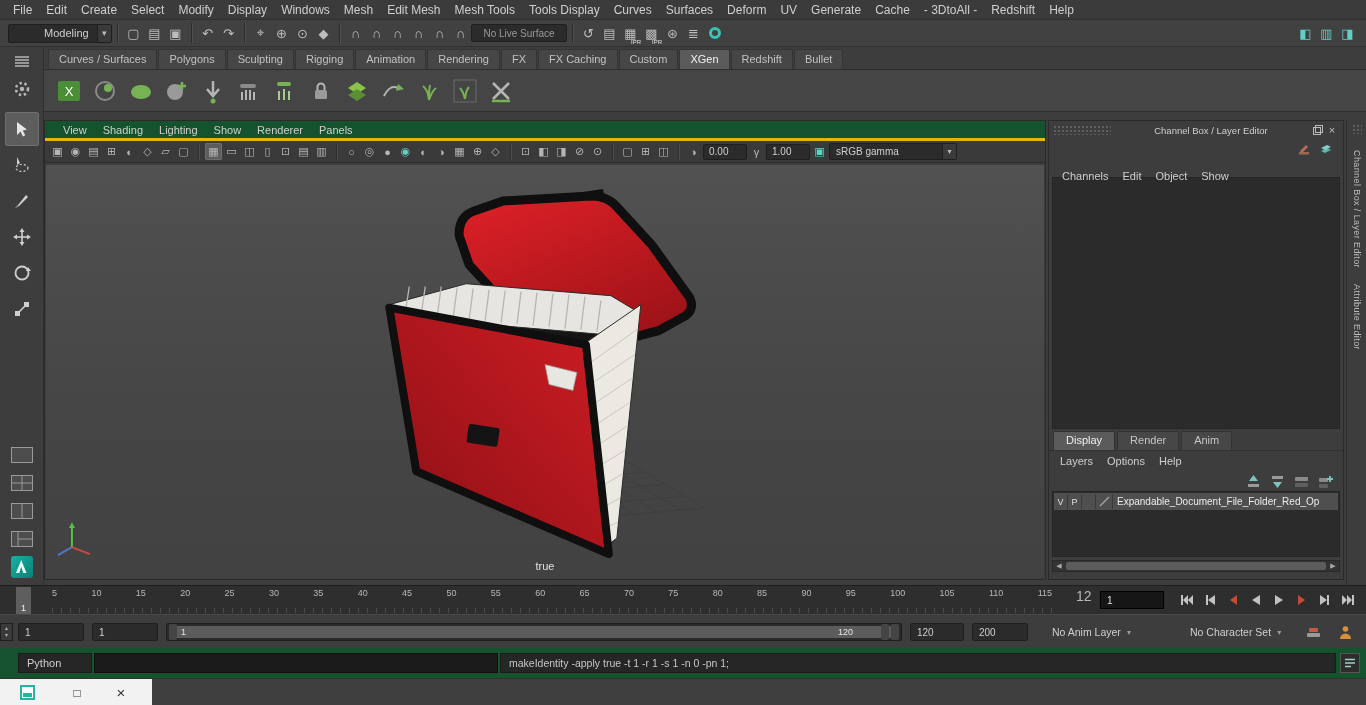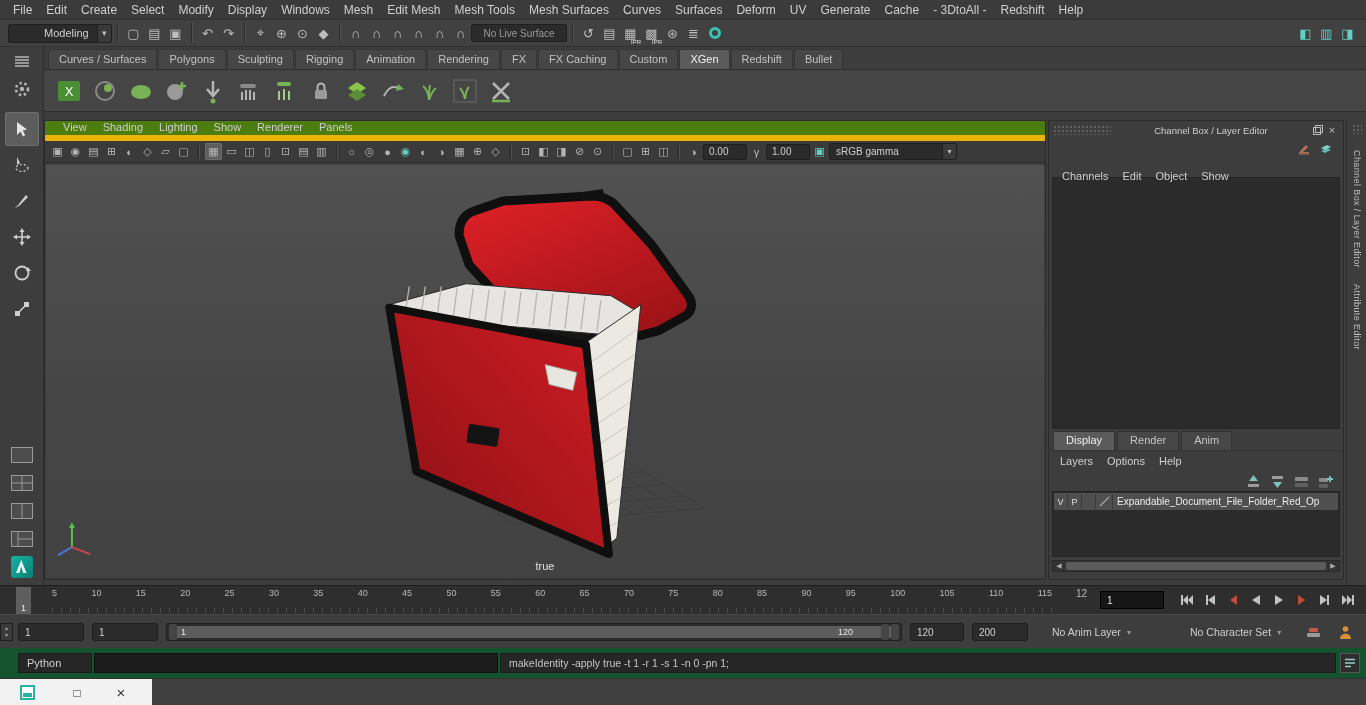--- a/index.html
+++ b/index.html
@@ -26,21 +26,21 @@
 .stab.active{background:#5b5b5b;color:#f2f2f2;}
 .shelficons{position:absolute;top:70px;left:44px;right:0;height:42px;background:#454545;display:flex;align-items:center;gap:3px;padding-left:8px;border-bottom:1px solid #2e2e2e;}
 .shic{width:33px;height:33px;display:flex;align-items:center;justify-content:center;flex:none;}
 
 .toolbox{position:absolute;top:47px;left:0;width:44px;height:538px;background:#3d3d3d;border-right:1px solid #2e2e2e;display:flex;flex-direction:column;align-items:center;}
 .tool{width:34px;height:34px;margin:1px 0;display:flex;align-items:center;justify-content:center;border-radius:3px;}
 .tool.active{background:#5d5d5d;box-shadow:inset 0 0 0 1px #707070;}
 .smallbtn{width:30px;height:24px;margin:2px 0;display:flex;align-items:center;justify-content:center;}
 
 .viewport{position:absolute;top:120px;left:44px;width:1002px;height:460px;background:#3d3d3d;border:1px solid #2b2b2b;}
-.vpmenu{height:20px;background:#4d7c0f;display:flex;padding-left:10px;border-bottom:6px solid #eab308;}
+.vpmenu{height:20px;background:#14532d;display:flex;align-items:center;padding-left:10px;border-bottom:3px solid #eab308;}
 .vpmenu .mi{padding:0 8px;font-size:11px;color:#cfcfcf;}
 .vptools{height:22px;background:#3a3a3a;display:flex;align-items:center;padding-left:4px;border-bottom:1px solid #2c2c2c;gap:1px;}
 .vic{width:17px;height:17px;font-size:11px;color:#b5b5b5;display:flex;align-items:center;justify-content:center;border-radius:2px;flex:none;}
 .vic.active{background:#5d5d5d;box-shadow:inset 0 0 0 1px #6e6e6e;}
 .vic.teal{color:#5fd0c5;}
 .vfield{background:#2b2b2b;border:1px solid #1f1f1f;color:#cfcfcf;font-size:10px;display:flex;align-items:center;padding:0 5px;height:16px;width:44px;border-radius:2px;flex:none;}
 .vselect{background:#2b2b2b;border:1px solid #1f1f1f;height:17px;display:flex;align-items:center;width:128px;border-radius:2px;flex:none;}
 .vselect .cl{flex:1;padding:0 6px;font-size:10px;color:#cfcfcf;}
 .vselect .ar{width:14px;height:100%;background:#3a3a3a;border-left:1px solid #1f1f1f;display:flex;align-items:center;justify-content:center;font-size:8px;color:#bbb;}
 .canvas{position:absolute;top:44px;left:1px;right:1px;bottom:1px;background:linear-gradient(#515151,#464646 55%,#424242);overflow:hidden;}
@@ -70,21 +70,21 @@
 .cb-scroll .sarr{width:12px;text-align:center;font-size:7px;color:#aaa;}
 .cb-scroll .thumb{flex:1;height:8px;margin:0 1px 0 1px;background:#5c5c5c;border-radius:2px;}
 
 .sidestrip{position:absolute;top:120px;left:1346px;width:20px;height:465px;background:#3d3d3d;border-left:1px solid #2e2e2e;display:flex;flex-direction:column;align-items:center;padding-top:4px;gap:16px;}
 .vgrip{width:10px;height:10px;background-image:radial-gradient(#5f5f5f 1px,transparent 1.1px);background-size:4px 4px;}
 .vtab{writing-mode:vertical-rl;font-size:9px;color:#bdbdbd;letter-spacing:.4px;}
 
 .timeline{position:absolute;top:585px;left:0;right:0;height:29px;background:#2e2e2e;border-top:1px solid #1f1f1f;}
 .tl-marker{position:absolute;left:16px;top:1px;width:15px;height:27px;background:#5e5e5e;color:#f0f0f0;font-size:9px;display:flex;align-items:flex-end;justify-content:center;padding-bottom:1px;}
 .tl-ruler{position:absolute;left:52px;top:2px;width:1000px;height:25px;display:flex;justify-content:space-between;font-size:9px;color:#b8b8b8;background:repeating-linear-gradient(90deg,#4d4d4d 0 1px,transparent 1px 9px) bottom/100% 5px no-repeat;}
-.tl-end{position:absolute;left:1076px;top:2px;font-size:10px;color:#b8b8b8;}
+.tl-end{position:absolute;left:1076px;top:2px;font-size:14px;color:#b8b8b8;}
 .tl-frame{position:absolute;left:1100px;top:5px;width:64px;height:18px;background:#161616;border:1px solid #000;color:#e0e0e0;font-size:10px;display:flex;align-items:center;padding-left:6px;}
 .tl-pb{position:absolute;left:1176px;top:3px;display:flex;gap:2px;}
 .pbtn{width:21px;height:22px;display:flex;align-items:center;justify-content:center;}
 
 .rangerow{position:absolute;top:614px;left:0;right:0;height:34px;background:#3d3d3d;border-top:1px solid #4a4a4a;}
 .rfield{position:absolute;top:8px;height:18px;background:#2b2b2b;border:1px solid #1f1f1f;color:#cfcfcf;font-size:10px;display:flex;align-items:center;padding-left:6px;border-radius:2px;}
 .rtrack{position:absolute;left:166px;top:8px;width:736px;height:18px;background:#2b2b2b;border:1px solid #1f1f1f;border-radius:2px;}
 .rbar{position:absolute;left:2px;right:2px;top:2px;bottom:2px;background:#5c5c5c;border-radius:2px;}
 .rhandle{position:absolute;top:0;width:8px;height:100%;background:#454545;border-radius:2px;}
 .rlab{position:absolute;top:0;height:100%;display:flex;align-items:center;font-size:9px;color:#e6e6e6;}
@@ -116,21 +116,21 @@
   <span class="mi">File</span>
       <span class="mi">Edit</span>
       <span class="mi">Create</span>
       <span class="mi">Select</span>
       <span class="mi">Modify</span>
       <span class="mi">Display</span>
       <span class="mi">Windows</span>
       <span class="mi">Mesh</span>
       <span class="mi">Edit Mesh</span>
       <span class="mi">Mesh Tools</span>
-      <span class="mi">Mesh Surfaces</span>
+      <span class="mi">Tools Display</span>
       <span class="mi">Curves</span>
       <span class="mi">Surfaces</span>
       <span class="mi">Deform</span>
       <span class="mi">UV</span>
       <span class="mi">Generate</span>
       <span class="mi">Cache</span>
       <span class="mi">- 3DtoAll -</span>
       <span class="mi">Redshift</span>
       <span class="mi">Help</span>
     </div>

